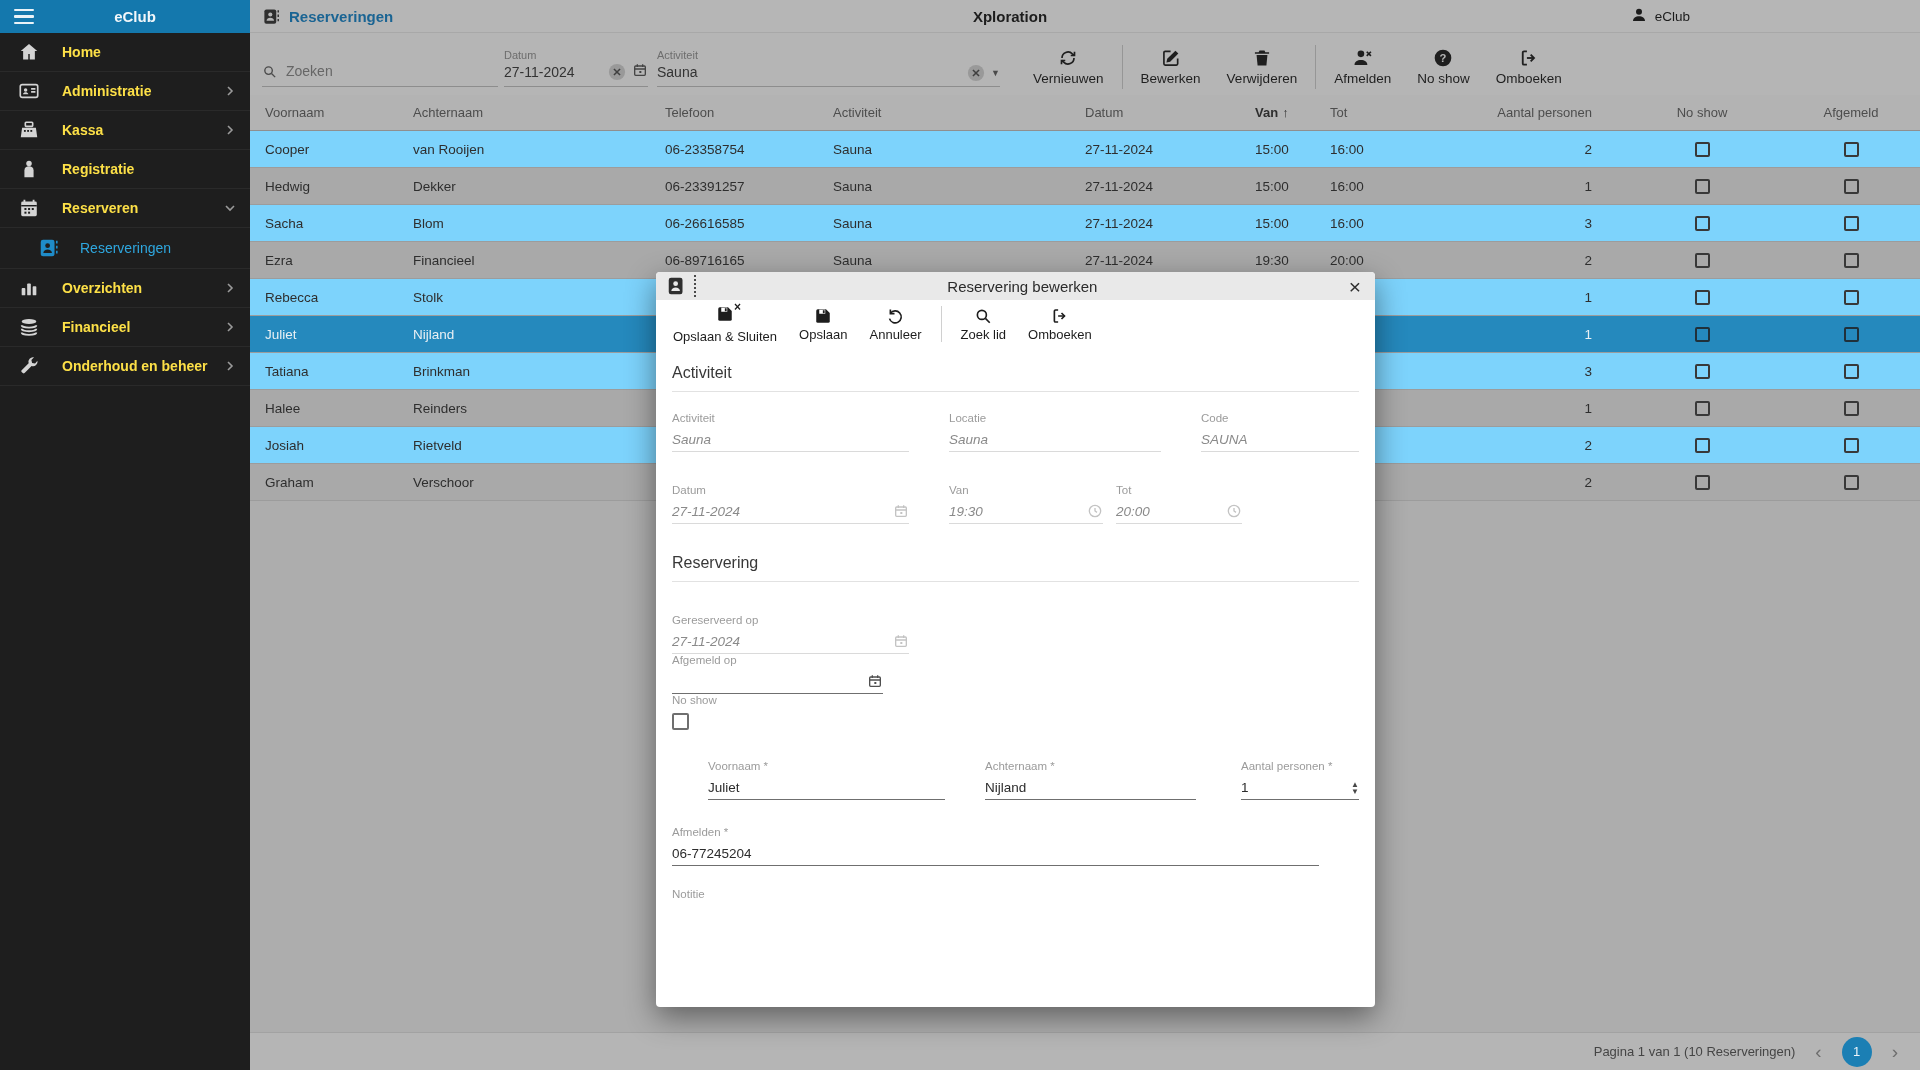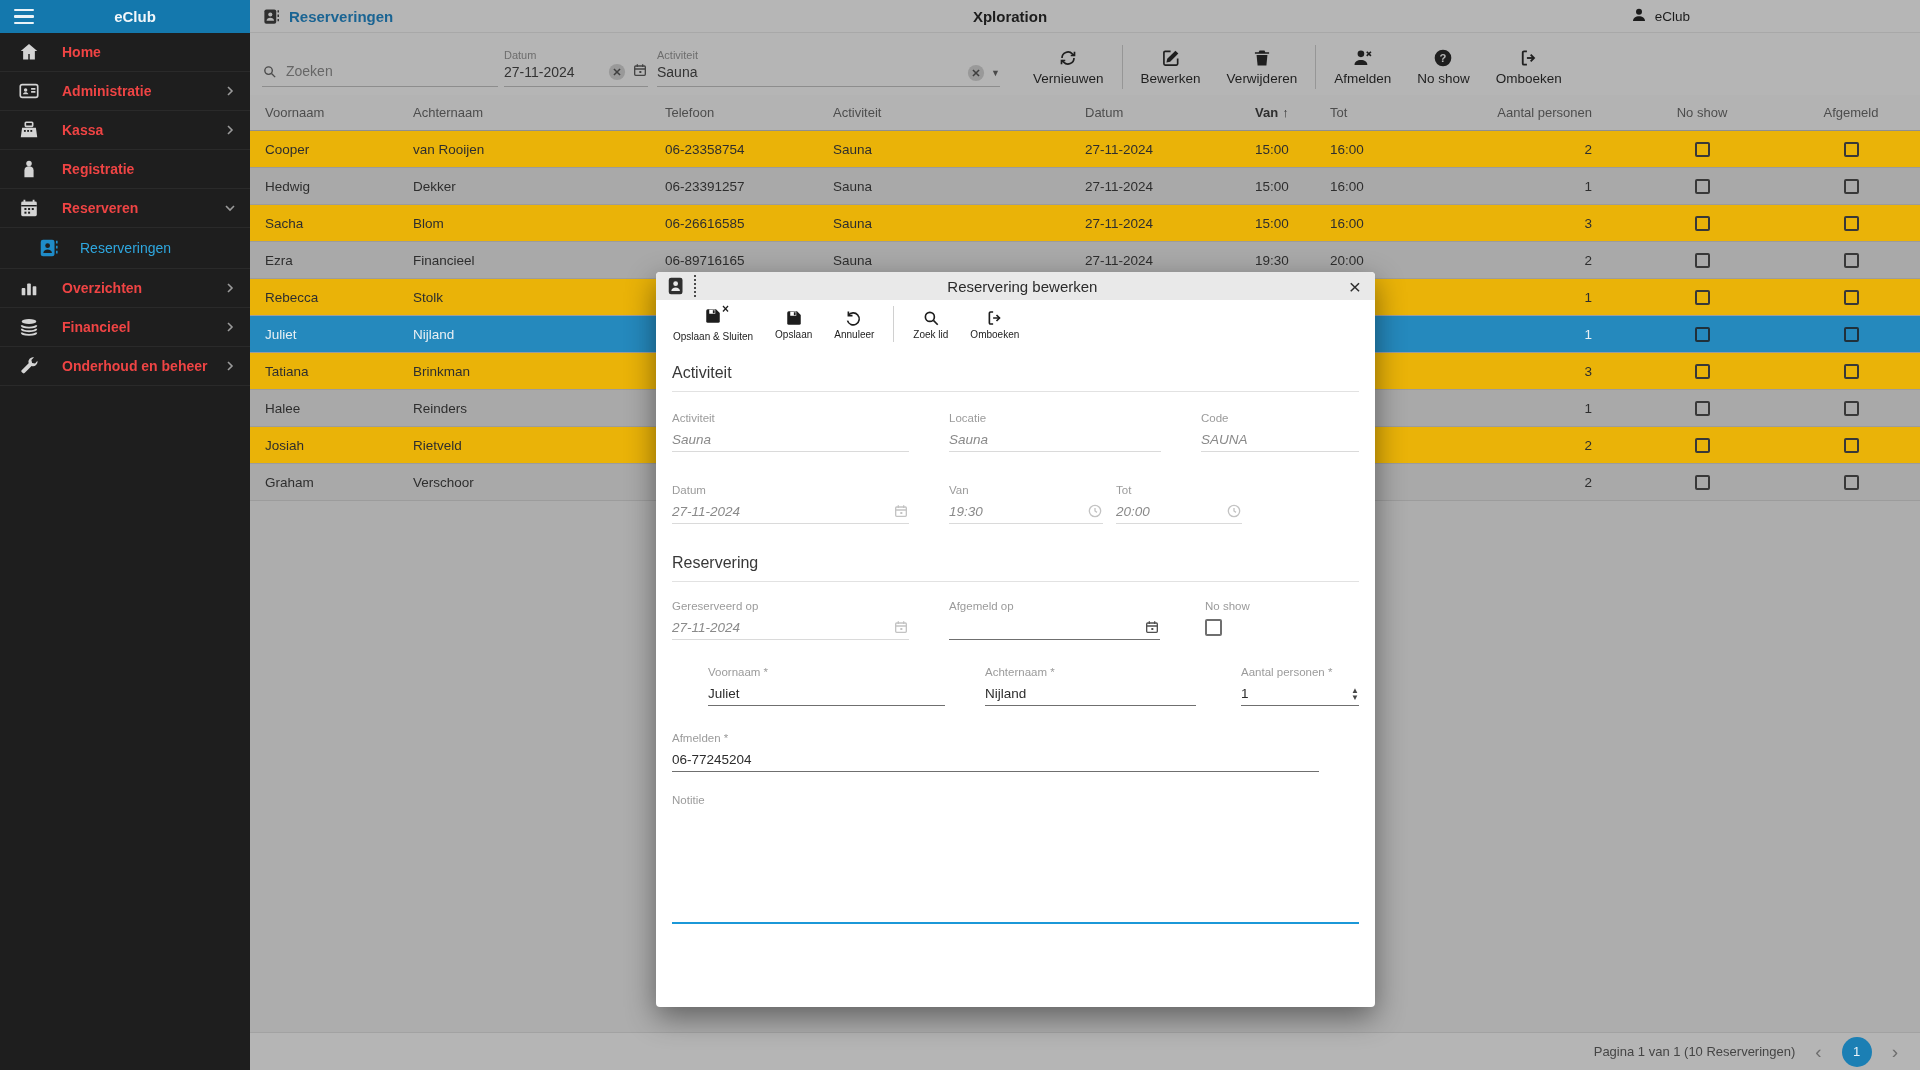--- a/index.html
+++ b/index.html
@@ -6,21 +6,21 @@
   html,body { width:1920px; height:1070px; overflow:hidden;
     font-family:"Liberation Sans","DejaVu Sans",sans-serif; background:#adadad; }
 
   
   .sidebar { position:absolute; left:0; top:0; width:250px; height:1070px; background:#1e1e1e; z-index:5; }
   .sidebar-header { height:33px; background:#1478ad; display:flex; align-items:center; padding:0 14px; }
   .burger { width:20px; display:flex; flex-direction:column; gap:4px; cursor:pointer; }
   .burger span { height:2.5px; background:#eaf3f8; border-radius:1px; }
   .brand { flex:1; text-align:center; color:#f2f7fa; font-size:15px; font-weight:bold; }
   .nav-item { height:39px; display:flex; align-items:center; padding:0 12px 0 18px;
-    border-bottom:1px solid #2a2a2a; color:#ef4444; cursor:pointer; }
+    border-bottom:1px solid #2a2a2a; color:#fde047; cursor:pointer; }
   .nav-item.sub { height:41px; padding-left:38px; color:#d8d8d8; }
   .nav-icon { width:22px; height:22px; margin-right:22px; display:flex; align-items:center; justify-content:center; color:#d4d4d4; flex:none; }
   .nav-item.sub .nav-icon { margin-right:20px; }
   .nav-label { font-size:14px; font-weight:600; flex:1; }
   .nav-item.sub .nav-label { font-weight:400; }
   .nav-item.active { color:#2ea7df; }
   .nav-item.active .nav-icon { color:#1f8cc9; }
   .nav-chevron { width:16px; height:16px; color:#9a9a9a; }
 
   
@@ -54,21 +54,21 @@
   .abtn { display:flex; flex-direction:column; align-items:center; gap:3px; padding:0 13px; cursor:pointer; color:#1f1f1f; }
   .abtn svg { width:20px; height:20px; }
   .abtn .al { font-size:13.5px; white-space:nowrap; }
   .asep { width:1px; height:44px; background:#969696; margin:0 5px; }
 
   
   .thead { position:absolute; left:0; top:95px; right:0; height:36px; background:#b3b3b3;
     border-bottom:1px solid #8f8f8f; display:flex; align-items:center; font-size:13px; color:#4d4d4d; }
   .tbody { position:absolute; left:0; top:131px; right:0; }
   .trow { height:37px; display:flex; align-items:center; font-size:13.5px; color:#2e2e2e;
-    background:#eab308; border-bottom:1px solid #9c9c9c; cursor:pointer; }
+    background:#7dd3fc; border-bottom:1px solid #9c9c9c; cursor:pointer; }
   .trow.alt { background:#a9a9a9; }
   .trow.selected { background:#2589bd; color:#e9f0f4; }
   .c0{width:163px;padding-left:15px;} .c1{width:252px;} .c2{width:168px;} .c3{width:252px;}
   .c4{width:170px;} .c5{width:75px;} .c6{width:132px;}
   .c7{width:160px;text-align:right;padding-right:30px;}
   .c8{width:160px;display:flex;justify-content:center;} .c9{width:138px;display:flex;justify-content:center;}
   .hcell{flex:none;} .hc5{font-weight:700;color:#2e2e2e;}
   .sort{margin-left:4px;}
   .cb { width:15px; height:15px; border:2px solid #383838; border-radius:2px; display:inline-block; }
   .trow.selected .cb { border-color:#20303a; }
@@ -85,33 +85,33 @@
   .modal { position:absolute; left:656px; top:272px; width:719px; height:735px; background:#fff;
     border-radius:4px; box-shadow:0 10px 30px rgba(0,0,0,.45); z-index:10; overflow:hidden; }
   .m-titlebar { height:28px; background:#e9e9e9; display:flex; align-items:center; padding:0 14px 0 10px; }
   .m-badge { color:#2f2f2f; display:flex; align-items:center; }
   .m-handle { height:22px; border-left:2px dotted #4a4a4a; margin-left:6px; }
   .m-title { flex:1; text-align:center; font-size:15px; color:#2b2b2b; }
   .m-close { font-size:21px; color:#2f2f2f; cursor:pointer; line-height:1; }
   .m-toolbar { height:48px; display:flex; align-items:center; padding-left:6px; }
   .mbtn { display:flex; flex-direction:column; align-items:center; gap:2px; padding:0 11px; cursor:pointer; color:#1d1d1d; }
   .mbtn svg { width:18px; height:18px; }
-  .mbtn .ml { font-size:10px; white-space:nowrap;text-align:center; }
+  .mbtn .ml { font-size:13px; white-space:nowrap;text-align:center; }
   .msep { width:1px; height:36px; background:#d0d0d0; margin:0 8px; }
   .ico-wrap { position:relative; }
   .mini-x { position:absolute; top:-5px; right:-7px; font-size:12px; font-weight:700; }
 
   .m-content { padding:0 16px; }
   .m-h { margin-top:16px; font-size:16px; color:#383838; padding-bottom:9px; border-bottom:1px solid #e2e2e2; }
   .frow { display:flex; }
   .rowA { margin-top:20px; } .rowA .fld:nth-child(1){width:237px;margin-right:40px;}
   .rowA .fld:nth-child(2){width:212px;margin-right:40px;} .rowA .fld:nth-child(3){flex:1;}
   .rowB { margin-top:32px; } .rowB .fld:nth-child(1){width:237px;margin-right:40px;}
   .rowB .fld:nth-child(2){width:154px;margin-right:13px;} .rowB .fld:nth-child(3){width:126px;}
-  .rowC { margin-top:18px; } .rowC .fld:nth-child(1){width:237px;margin-right:40px;}
+  .rowC { margin-top:32px;flex-direction:column; } .rowC .fld:nth-child(1){width:237px;margin-right:40px;}
   .rowC .fld:nth-child(2){width:211px;margin-right:45px;} .rowC .fld:nth-child(3){flex:1;}
   .rowD { margin-top:26px;margin-left:36px; } .rowD .fld:nth-child(1){width:237px;margin-right:40px;}
   .rowD .fld:nth-child(2){width:211px;margin-right:45px;} .rowD .fld:nth-child(3){flex:1;}
   .rowE { margin-top:26px; } .rowE .fld{flex:1;} .rowE .fld:first-child{margin-right:40px;}
 
   .fld .lbl { font-size:11.5px; color:#9b9b9b; }
   .fld .val { margin-top:7px; min-height:21px; display:flex; align-items:flex-end; justify-content:space-between;
     border-bottom:1px solid #dadada; font-size:13.5px; color:#2c2c2c; padding-bottom:4px; }
   .fld.disabled .val { font-style:italic; color:#8a8a8a; }
   .fld.active .val { border-bottom-color:#6f6f6f; }

